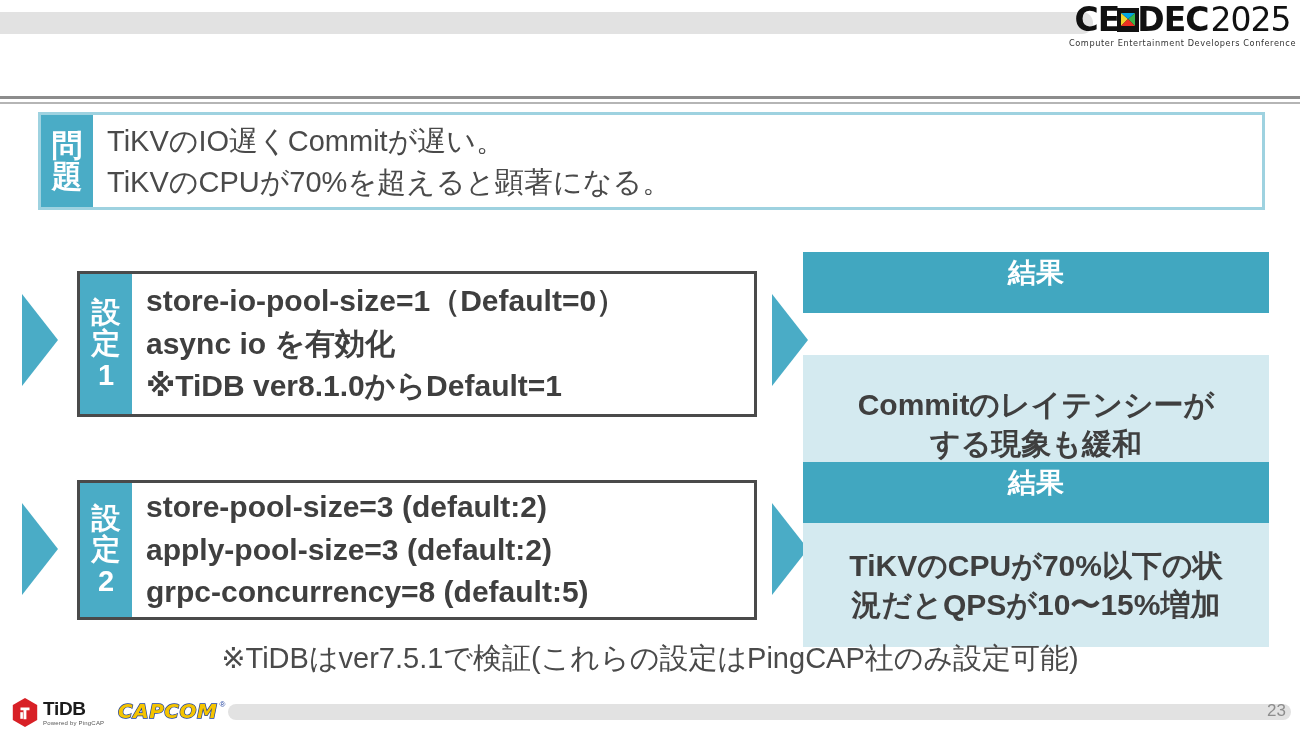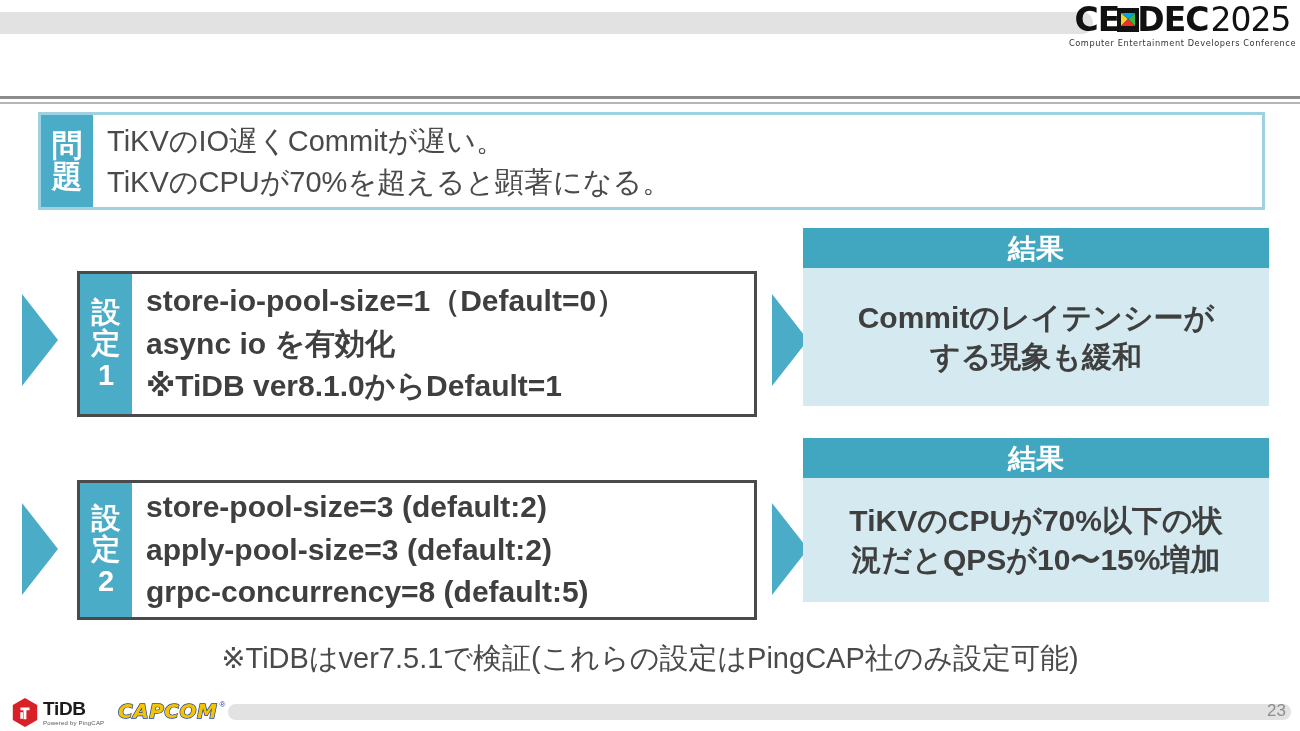--- a/index.html
+++ b/index.html
@@ -104,29 +104,29 @@
     font-size: 30px; font-weight: 700; color: #3f3f3f; line-height: 1.43;
     white-space: nowrap;
   }
 
   .result-card { position: absolute; left: 803px; width: 466px; }
   .result-card-1 { top: 228px; }
   .result-card-2 { top: 438px; }
   .result-header {
     background: #41a7c0; color: #ffffff;
     font-size: 28px; font-weight: 700; text-align: center;
-    padding: 6px 0 3px; line-height: 1.1;
+    padding: 6px 0 24px; line-height: 1.1; margin-top: 24px;
   }
   .result-body {
     background: #d4eaf0; color: #3f3f3f;
     font-weight: 700; font-size: 30px; line-height: 1.3;
     text-align: center;
     display: flex; flex-direction: column; align-items: center; justify-content: center;
   }
-  .result-body-1 { height: 138px; }
+  .result-body-1 { height: 138px; margin-top: 42px; }
   .result-body-2 { height: 124px; }
 
   
   .footnote {
     position: absolute; left: 0; top: 639px; width: 1300px;
     text-align: center; font-size: 29px; color: #4a4a4a;
     white-space: nowrap;
   }
 
   

